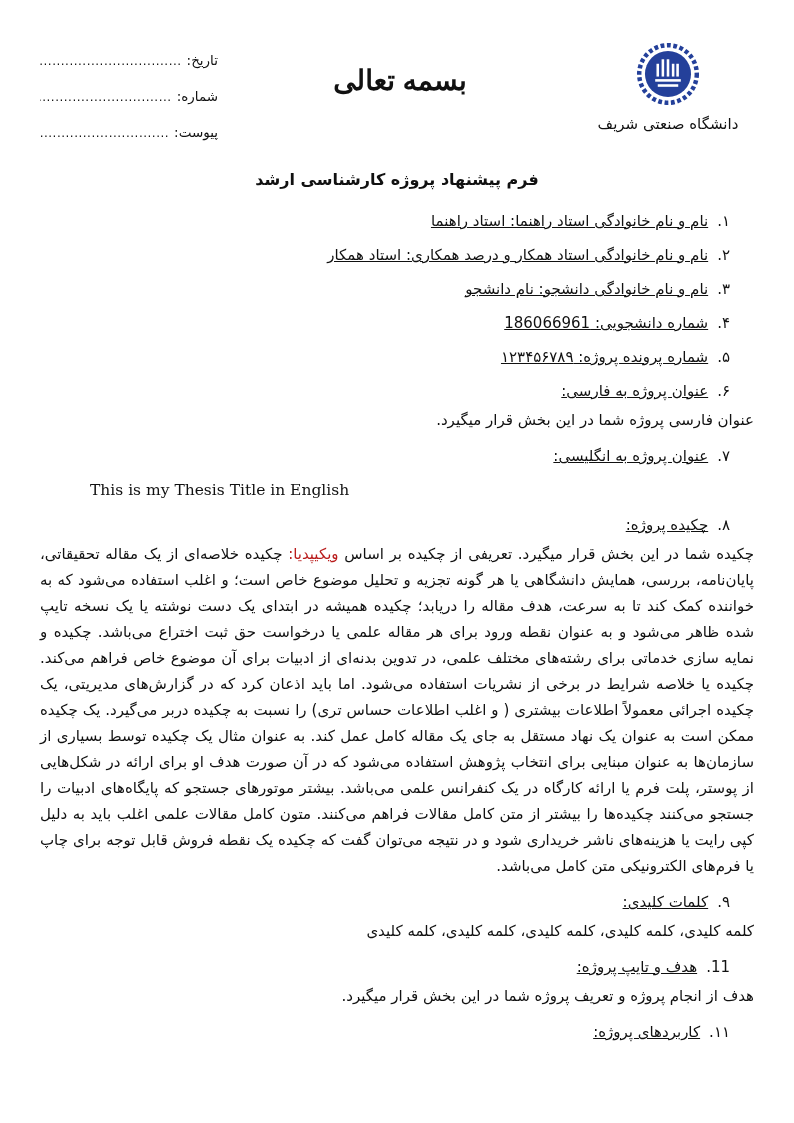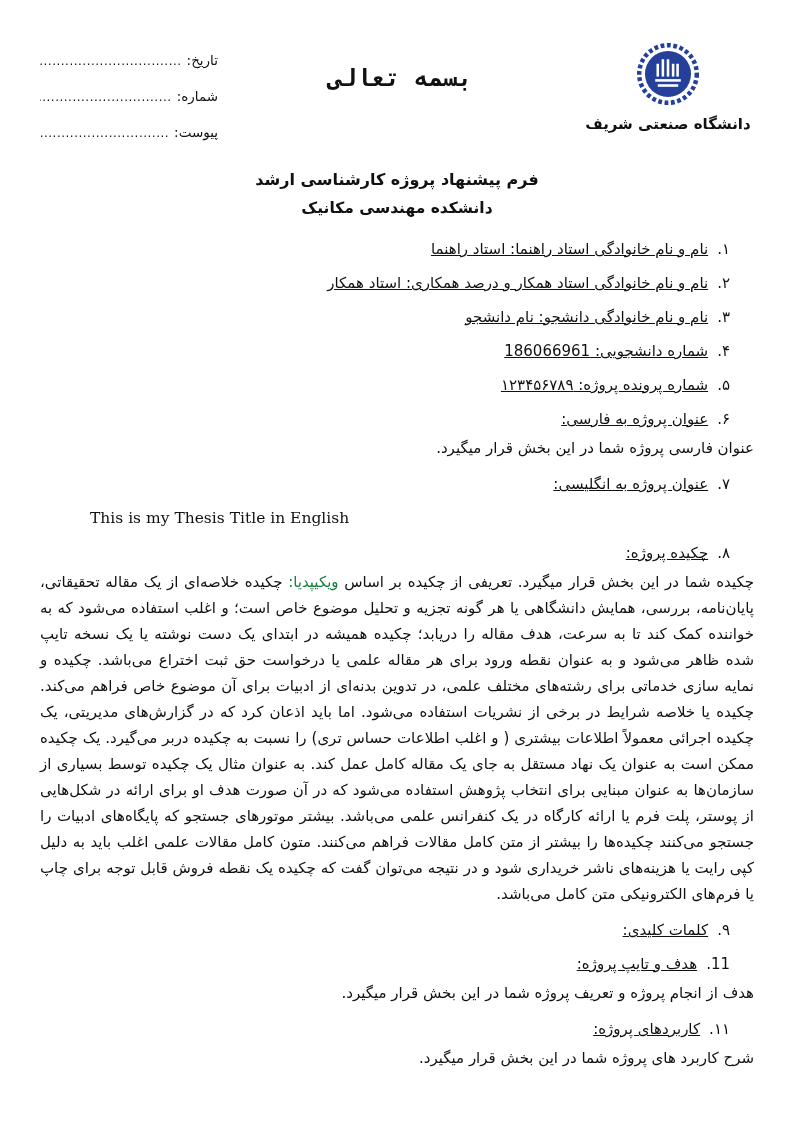--- a/index.html
+++ b/index.html
@@ -12,34 +12,34 @@
     color: #111111;
     font-family: "DejaVu Sans", sans-serif;
     padding: 40px 40px 28px 40px;
     overflow: hidden;
   }
   .header { display: flex; justify-content: space-between; align-items: flex-start; }
   .meta { width: 178px; padding-top: 12px; }
   .meta-row { direction: rtl; display: flex; align-items: baseline; margin-bottom: 18px; font-size: 13.5px; }
   .meta-label { white-space: nowrap; margin-left: 5px; }
   .meta-dots { flex: 1; overflow: hidden; white-space: nowrap; font-size: 12px; letter-spacing: 0.5px; height: 16px; }
-  .besmele { direction: rtl; font-weight: bold; font-size: 24px; padding-top: 24px; font-family: Liberation Mono, monospace; }
+  .besmele { direction: rtl; font-weight: bold; font-size: 28px; padding-top: 24px; font-family: Liberation Sans, sans-serif; }
   .logo-col { width: 172px; display: flex; flex-direction: column; align-items: center; padding-top: 2px; }
   .logo-svg { width: 64px; height: 64px; }
-  .uni-name { direction: rtl; font-weight: bold; font-size: 15px; margin-top: 9px; }
+  .uni-name { direction: rtl; font-weight: normal; font-size: 15px; margin-top: 9px; }
   .titles { direction: rtl; text-align: center; margin-top: 10px; }
   .form-title { font-weight: bold; font-size: 16px; }
   .dept-title { font-weight: bold; font-size: 15.5px; margin-top: 10px; }
   .list { direction: rtl; margin-top: 22px; }
   .item { display: flex; direction: rtl; padding-right: 24px; font-size: 15px; line-height: 21px; margin-top: 13px; }
   .num { white-space: nowrap; margin-left: 9px; }
   .itxt { flex: 1; text-decoration: underline; }
   .body { direction: rtl; font-size: 15px; line-height: 26px; margin-top: 5px; }
   .abstract { text-align: justify; }
-  .wiki-link { color: #15803d; cursor: pointer; }
+  .wiki-link { color: #b91c1c; cursor: pointer; }
   .english-title { direction: ltr; text-align: left; font-family: "DejaVu Serif", "Liberation Serif", serif; font-size: 15.5px; margin: 11px 0 12px 50px; line-height: 24px; }
 </style>
 </head>
 <body>
 
 <div class="page">
 
   <div class="header">
 
     <div class="meta">
@@ -73,21 +73,20 @@
           <rect x="34" y="66" width="32" height="4"></rect>
         </g>
       </svg>
       <div class="uni-name">دانشگاه صنعتی شریف</div>
     </div>
 
   </div>
 
   <div class="titles">
     <div class="form-title">فرم پیشنهاد پروژه کارشناسی ارشد</div>
-    <div class="dept-title">دانشکده مهندسی مکانیک</div>
   </div>
 
   <div class="list">
 
     <div class="item">
       <span class="num">۱.</span>
       <span class="itxt">نام و نام خانوادگی استاد راهنما: استاد راهنما</span>
     </div>
 
     <div class="item">
@@ -125,28 +124,28 @@
     <div class="item">
       <span class="num">۸.</span>
       <span class="itxt">چکیده پروژه:</span>
     </div>
     <p class="body abstract"><span>چکیده شما در این بخش قرار میگیرد. تعریفی از چکیده بر اساس </span><span class="wiki-link">ویکیپدیا:</span><span> چکیده خلاصه‌ای از یک مقاله تحقیقاتی، پایان‌نامه، بررسی، همایش دانشگاهی یا هر گونه تجزیه و تحلیل موضوع خاص است؛ و اغلب استفاده می‌شود که به خواننده کمک کند تا به سرعت، هدف مقاله را دریابد؛ چکیده همیشه در ابتدای یک دست نوشته یا یک نسخه تایپ شده ظاهر می‌شود و به عنوان نقطه ورود برای هر مقاله علمی یا درخواست حق ثبت اختراع می‌باشد. چکیده و نمایه سازی خدماتی برای رشته‌های مختلف علمی، در تدوین بدنه‌ای از ادبیات برای آن موضوع خاص فراهم می‌کند. چکیده یا خلاصه شرایط در برخی از نشریات استفاده می‌شود. اما باید اذعان کرد که در گزارش‌های مدیریتی، یک چکیده اجرائی معمولاً اطلاعات بیشتری ( و اغلب اطلاعات حساس تری) را نسبت به چکیده دربر می‌گیرد. یک چکیده ممکن است به عنوان یک نهاد مستقل به جای یک مقاله کامل عمل کند. به عنوان مثال یک چکیده توسط بسیاری از سازمان‌ها به عنوان مبنایی برای انتخاب پژوهش استفاده می‌شود که در آن صورت هدف او برای ارائه در شکل‌هایی از پوستر، پلت فرم یا ارائه کارگاه در یک کنفرانس علمی می‌باشد. بیشتر موتورهای جستجو که پایگاه‌های ادبیات را جستجو می‌کنند چکیده‌ها را بیشتر از متن کامل مقالات فراهم می‌کنند. متون کامل مقالات علمی اغلب باید به دلیل کپی رایت یا هزینه‌های ناشر خریداری شود و در نتیجه می‌توان گفت که چکیده یک نقطه فروش قابل توجه برای چاپ یا فرم‌های الکترونیکی متن کامل می‌باشد.</span></p>
 
     <div class="item">
       <span class="num">۹.</span>
       <span class="itxt">کلمات کلیدی:</span>
     </div>
+    <p class="body">کلمه کلیدی، کلمه کلیدی، کلمه کلیدی، کلمه کلیدی، کلمه کلیدی</p>
 
     <div class="item">
       <span class="num">11.</span>
       <span class="itxt">هدف و تایپ پروژه:</span>
     </div>
     <p class="body">هدف از انجام پروژه و تعریف پروژه شما در این بخش قرار میگیرد.</p>
 
     <div class="item">
       <span class="num">۱۱.</span>
       <span class="itxt">کاربردهای پروژه:</span>
     </div>
-    <p class="body">شرح کاربرد های پروژه شما در این بخش قرار میگیرد.</p>
 
   </div>
 
 </div>
 
 </body></html>

